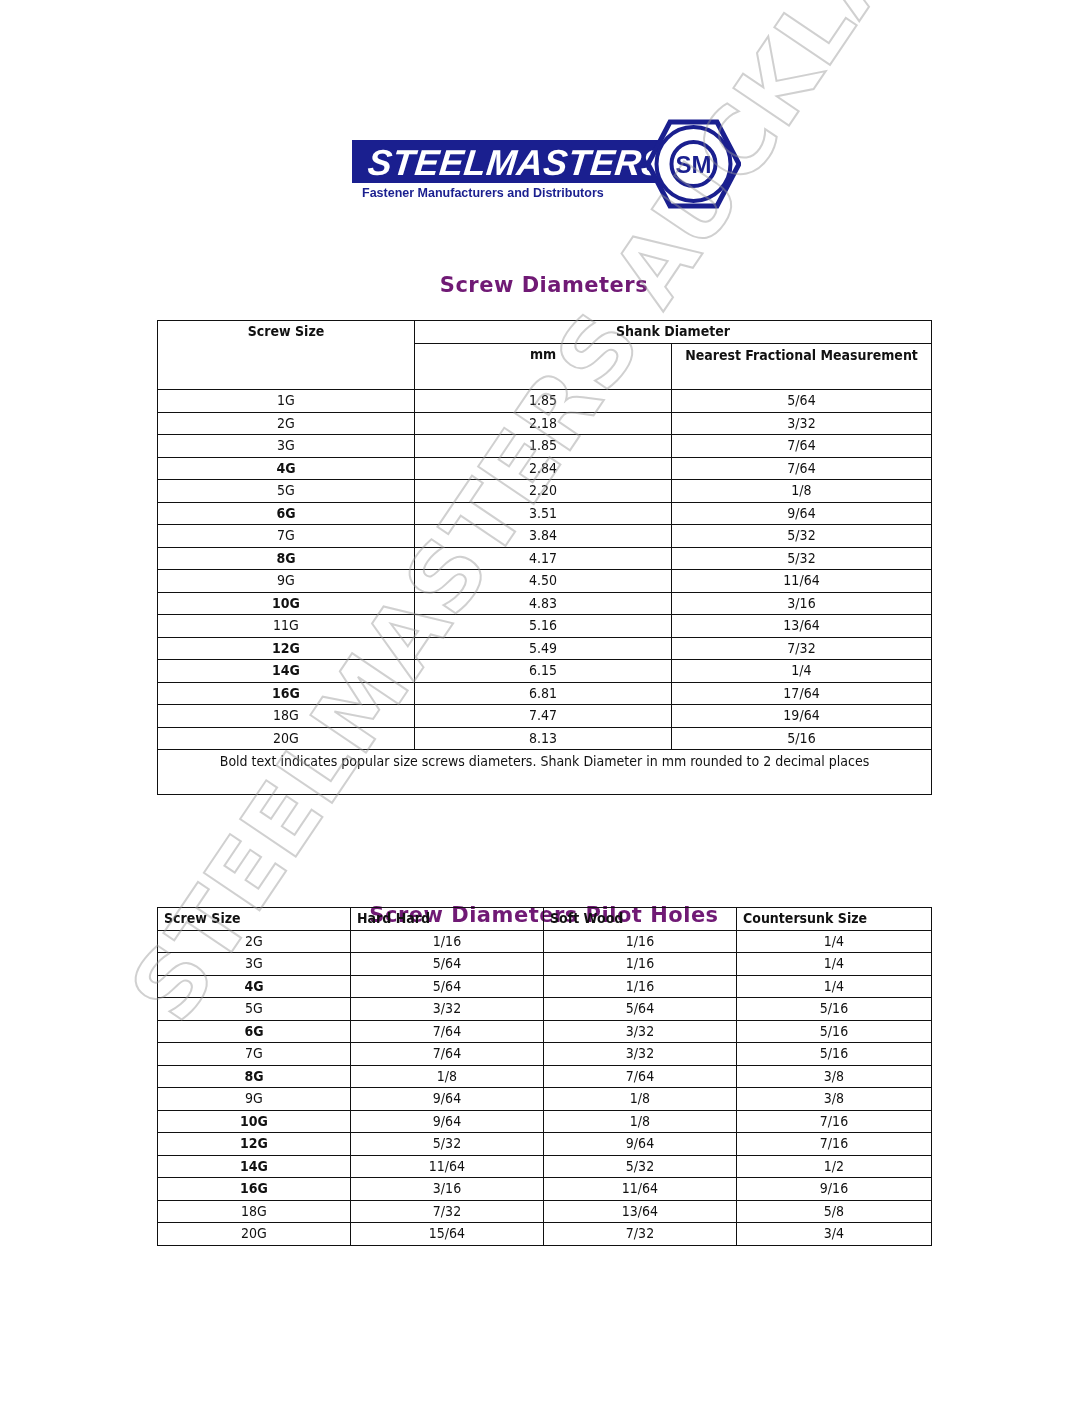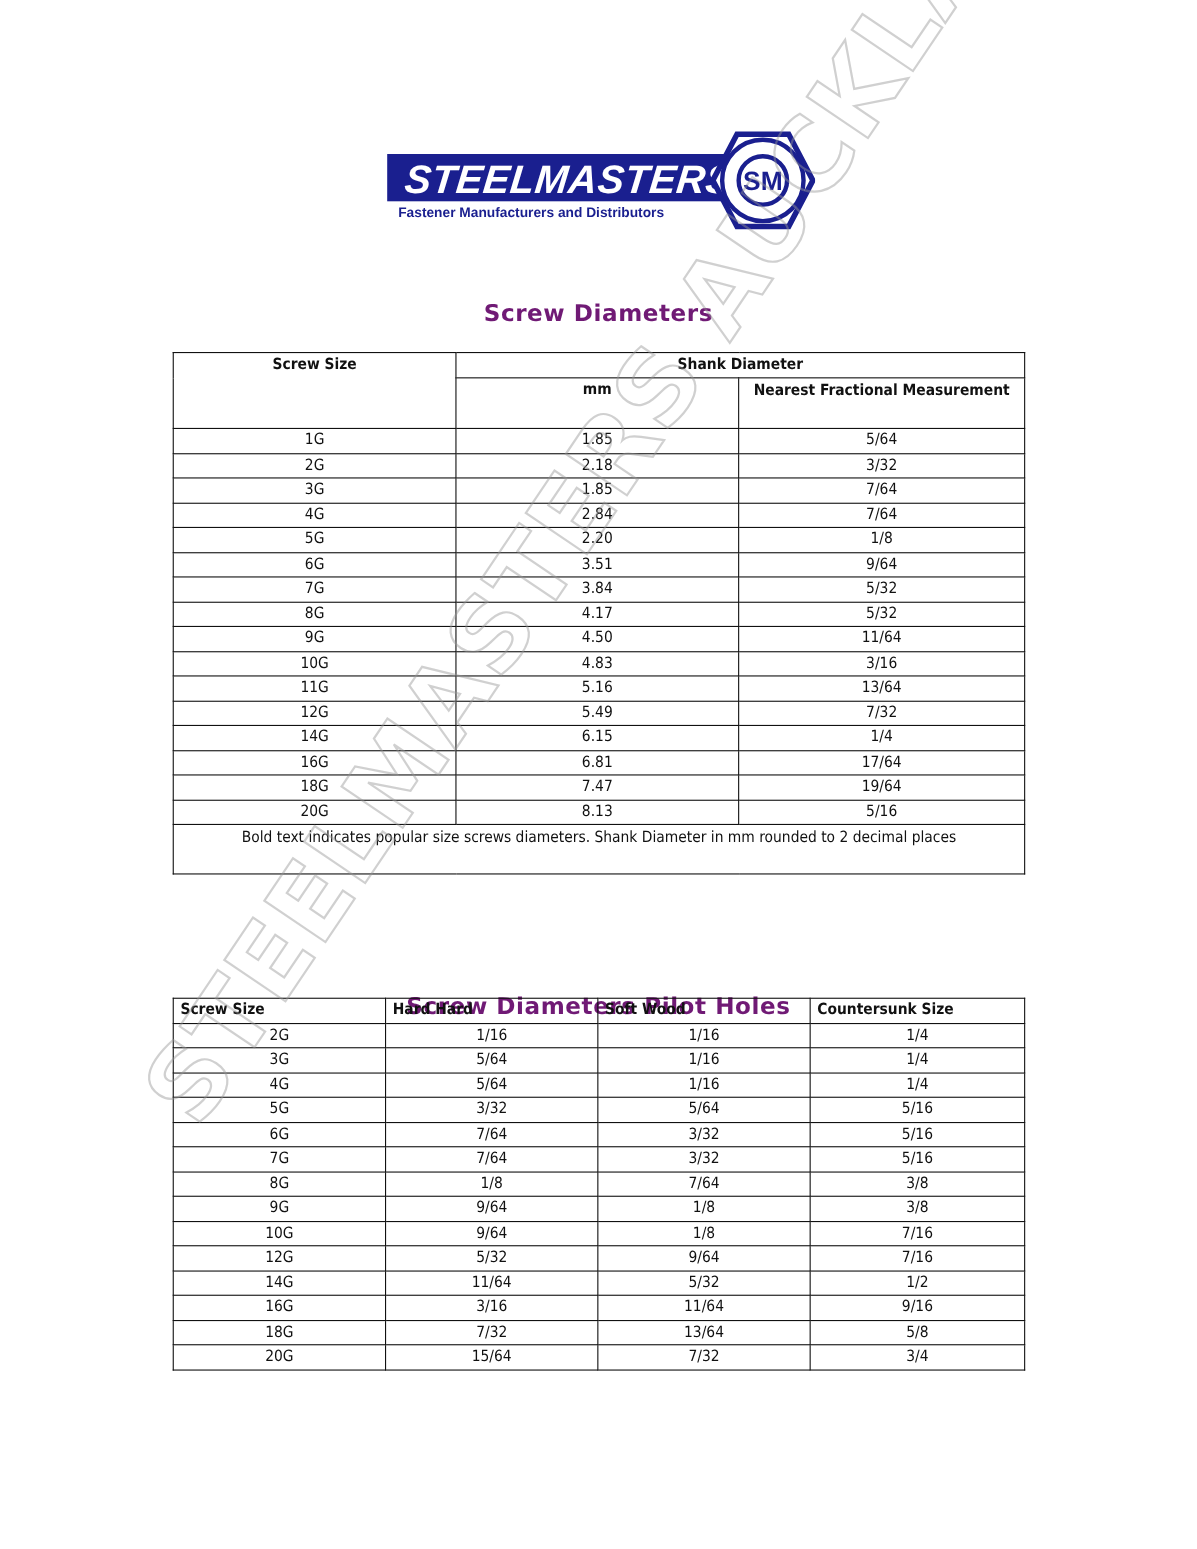--- a/index.html
+++ b/index.html
@@ -40,21 +40,21 @@
 
   
   table { position: absolute; border-collapse: collapse; table-layout: fixed; padding-left: 24px; }
   td, th {
     border: 1.5px solid #111; padding: 0 6px; height: 21.5px;
     font-family: "DejaVu Sans Condensed", "DejaVu Sans", sans-serif;
     font-size: 14px; line-height: 21px; text-align: center; font-weight: 400;
     white-space: nowrap; overflow: hidden;
   }
   th { font-weight: 700; }
-  td.bold { font-weight: 400; }
+  td.bold { font-weight: 700; }
   .t1 { left: 157px; top: 320px; width: 774px; }
   .t1 th { vertical-align: top; }
   .t1 .note {
     text-align: center; white-space: normal; line-height: 22px; padding: 0 6px;
     height: 44px; vertical-align: top;
   }
   .t2 { left: 157px; top: 907px; width: 774px; }
   .t2 th { text-align: left; padding-left: 6px; }
 
   

